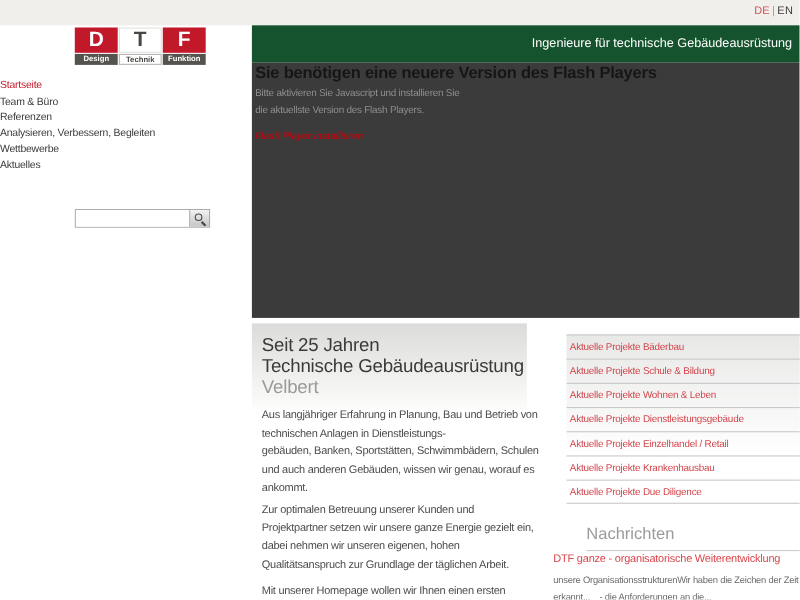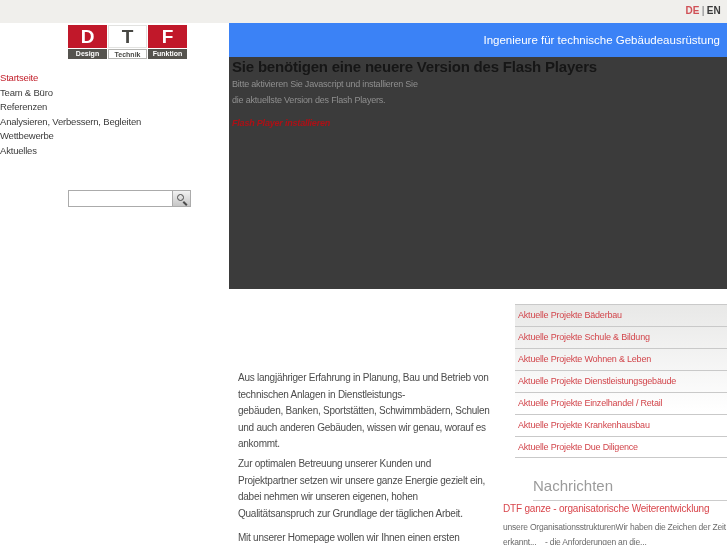--- a/index.html
+++ b/index.html
@@ -1,27 +1,27 @@
 <!DOCTYPE html>
 <html><head>
 <meta charset="utf-8">
 <style>
   * { margin:0; padding:0; box-sizing:border-box; }
   html,body { width:727px; height:545px; background:#ffffff; font-family:"Liberation Sans", sans-serif; overflow:hidden; }
   .page { position:relative; width:727px; height:545px; background:#ffffff; }
 
   
-  .topstrip { position:absolute; left:0; top:0; width:727px; height:23px; background:#f0efec;font-weight:bold; }
+  .topstrip { position:absolute; left:0; top:0; width:727px; height:23px; background:#f0efec; }
   .langbox { position:absolute; right:6px; top:5px; font-size:10px; letter-spacing:.2px; }
   .langbox .de { color:#d05056; text-decoration:none; cursor:pointer; }
   .langbox .sep { color:#9a9a9a; margin:0 2px; }
   .langbox .en { color:#3a3a3a; text-decoration:none; cursor:pointer; }
 
   
-  .redbar { position:absolute; left:229px; top:23px; width:498px; height:34px; background:#3b82f6; }
+  .redbar { position:absolute; left:229px; top:23px; width:498px; height:34px; background:#14532d; }
   .redbar span { display:block; line-height:34px; text-align:right; padding-right:7px; color:#ffffff; font-size:11.5px; }
 
   
   .flashpanel { position:absolute; left:229px; top:57px; width:498px; height:232px; background:#3b3b3b; padding:3px 0 0 3px; }
   .f-title { font-size:15px; font-weight:bold; color:#161616; letter-spacing:-.2px; line-height:13px; margin-bottom:3px; }
   .f-line { font-size:9px; color:#8f8f8f; letter-spacing:-.2px; line-height:16px; }
   .f-link { display:inline-block; margin-top:10px; font-size:9px; font-weight:bold; color:#ad1016; letter-spacing:-.2px; text-decoration:none; cursor:pointer;font-style:italic; }
 
   
   .logo { position:absolute; left:68px; top:25px; display:flex; gap:1px; }
@@ -110,20 +110,25 @@
     <a class="nav-item">Aktuelles</a>
   </nav>
 
   <div class="search">
     <input type="text" placeholder="" style="">
     <button>
         <span class="mag"></span>
       </button>
   </div>
 
+  <div class="headbox">
+    <div class="h1">Seit 25 Jahren</div>
+    <div class="h1">Technische Gebäudeausrüstung</div>
+    <div class="h1 sub">Velbert</div>
+  </div>
 
   <p class="para p1">Aus langjähriger Erfahrung in Planung, Bau und Betrieb von
 technischen Anlagen in Dienstleistungs-
 gebäuden, Banken, Sportstätten, Schwimmbädern, Schulen
 und auch anderen Gebäuden, wissen wir genau, worauf es
 ankommt.</p>
   <p class="para p2">Zur optimalen Betreuung unserer Kunden und
 Projektpartner setzen wir unsere ganze Energie gezielt ein,
 dabei nehmen wir unseren eigenen, hohen
 Qualitätsanspruch zur Grundlage der täglichen Arbeit.</p>

